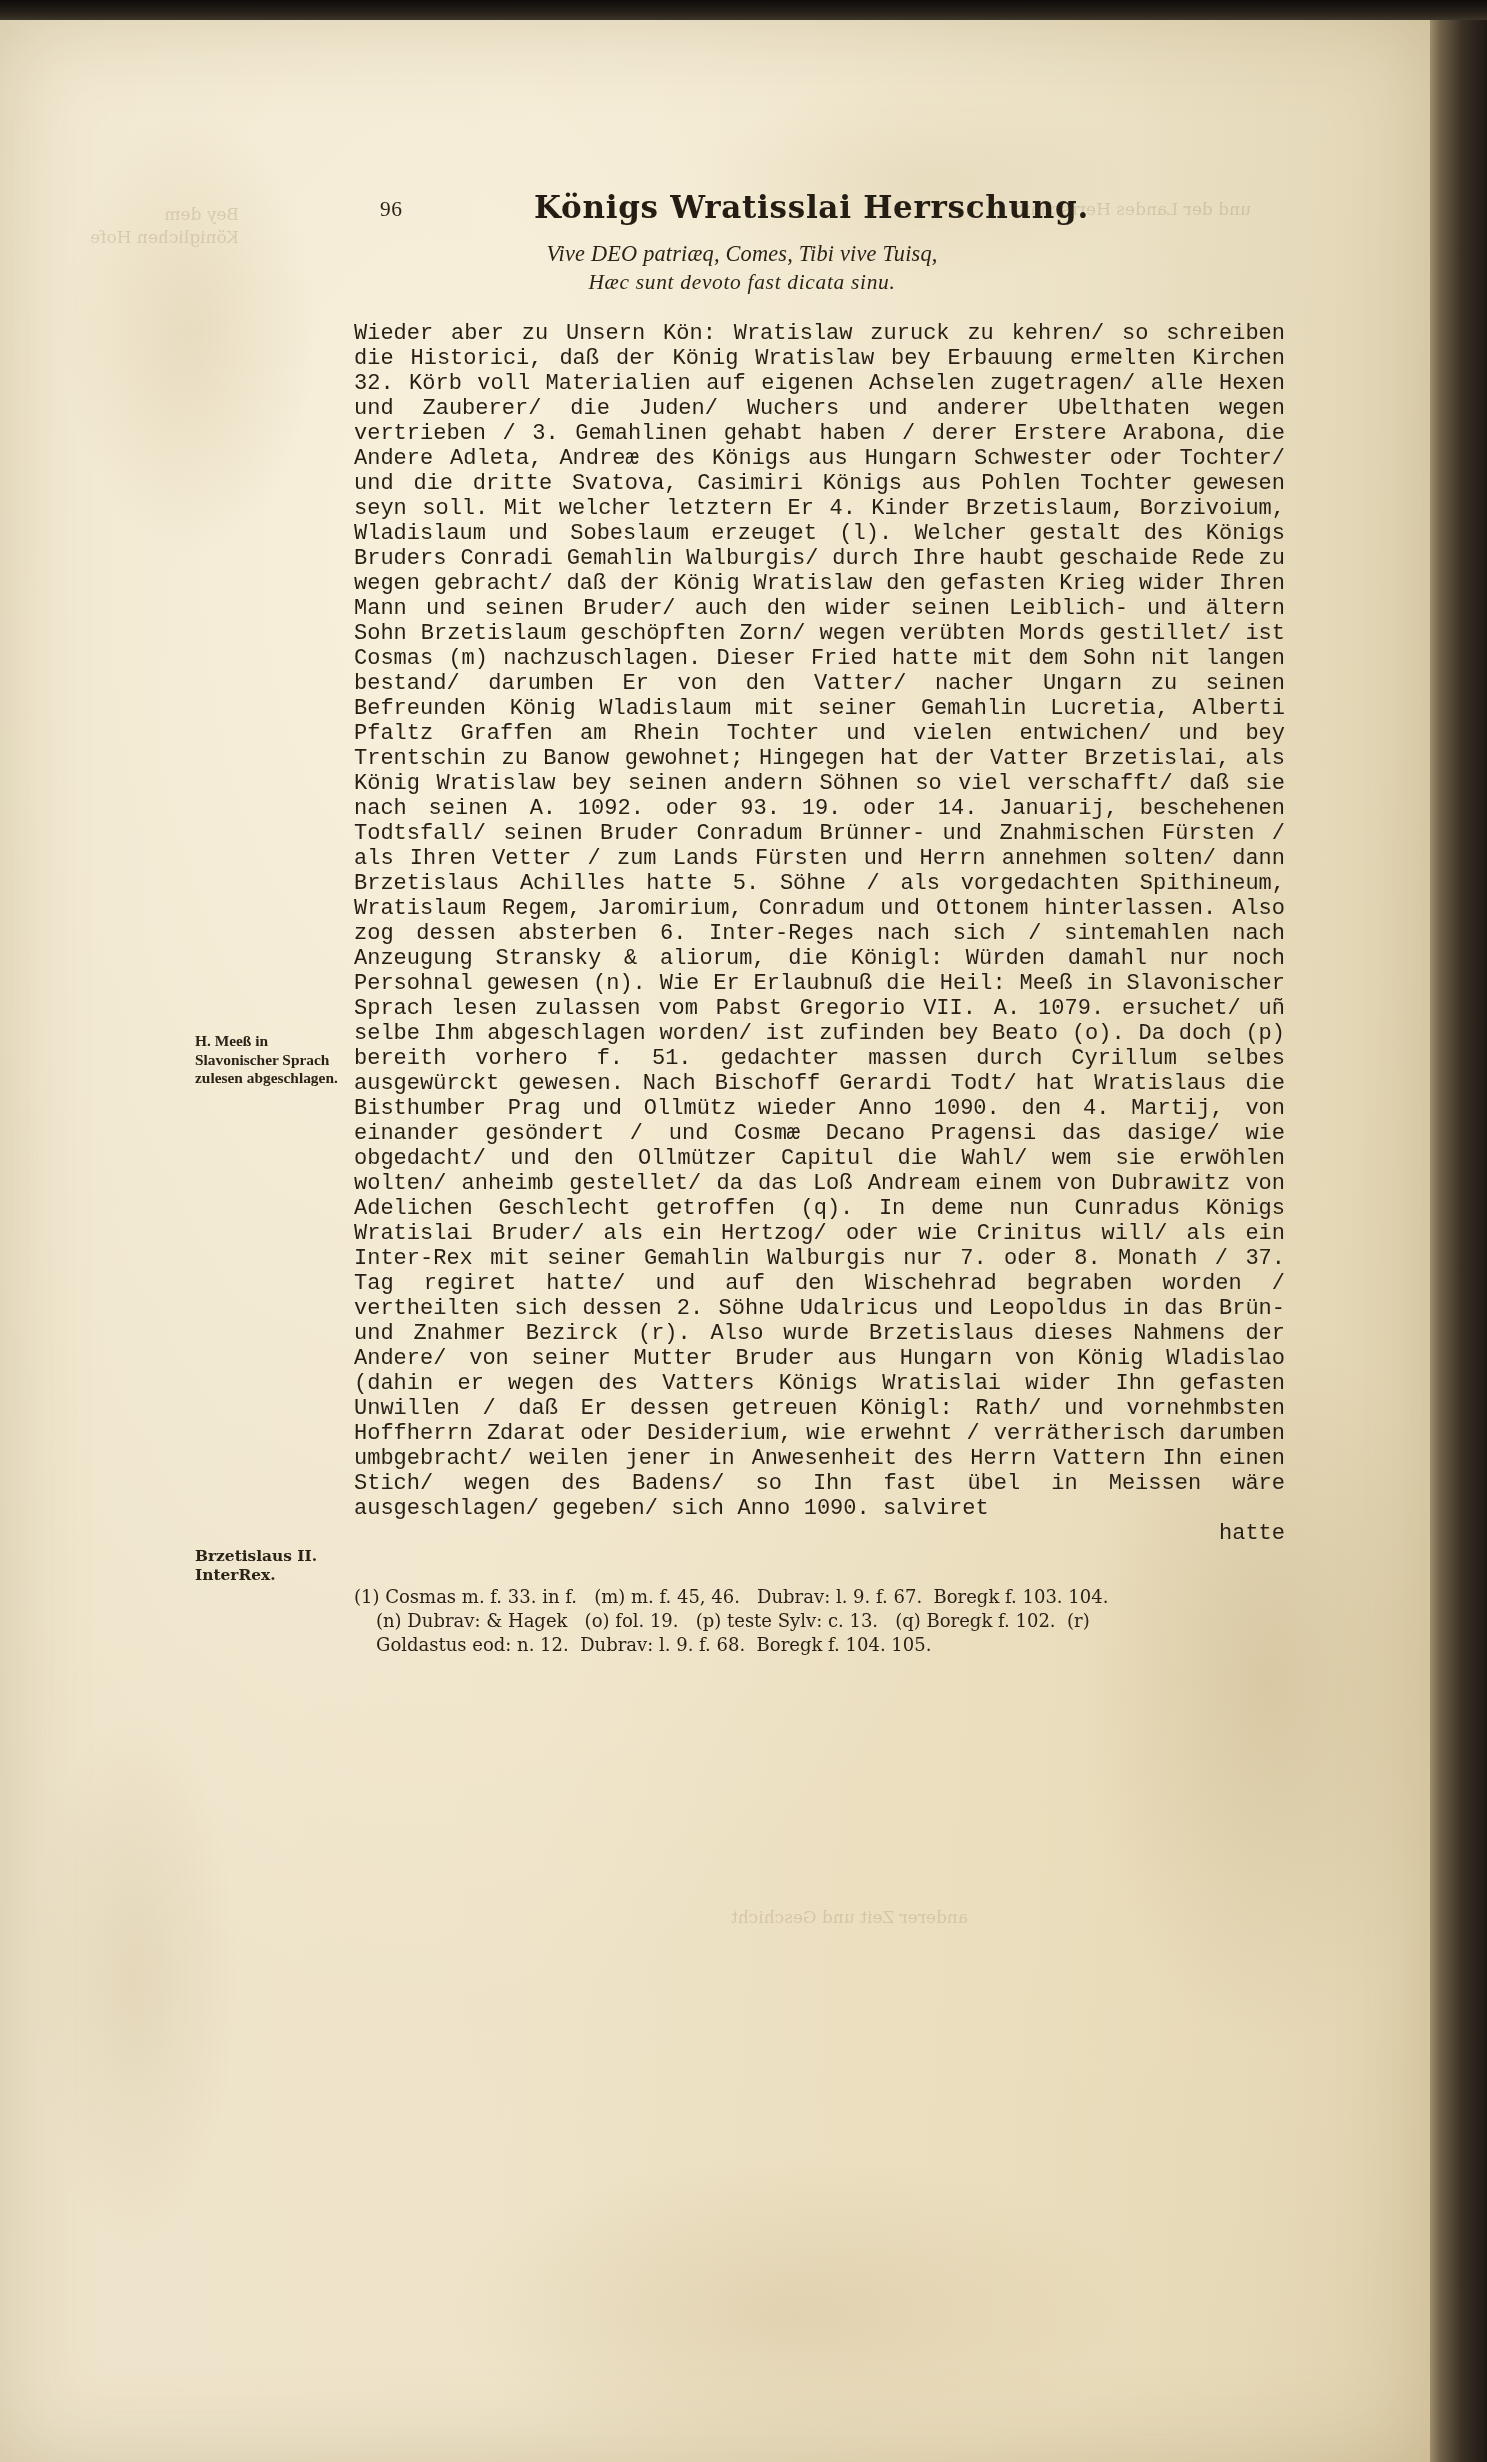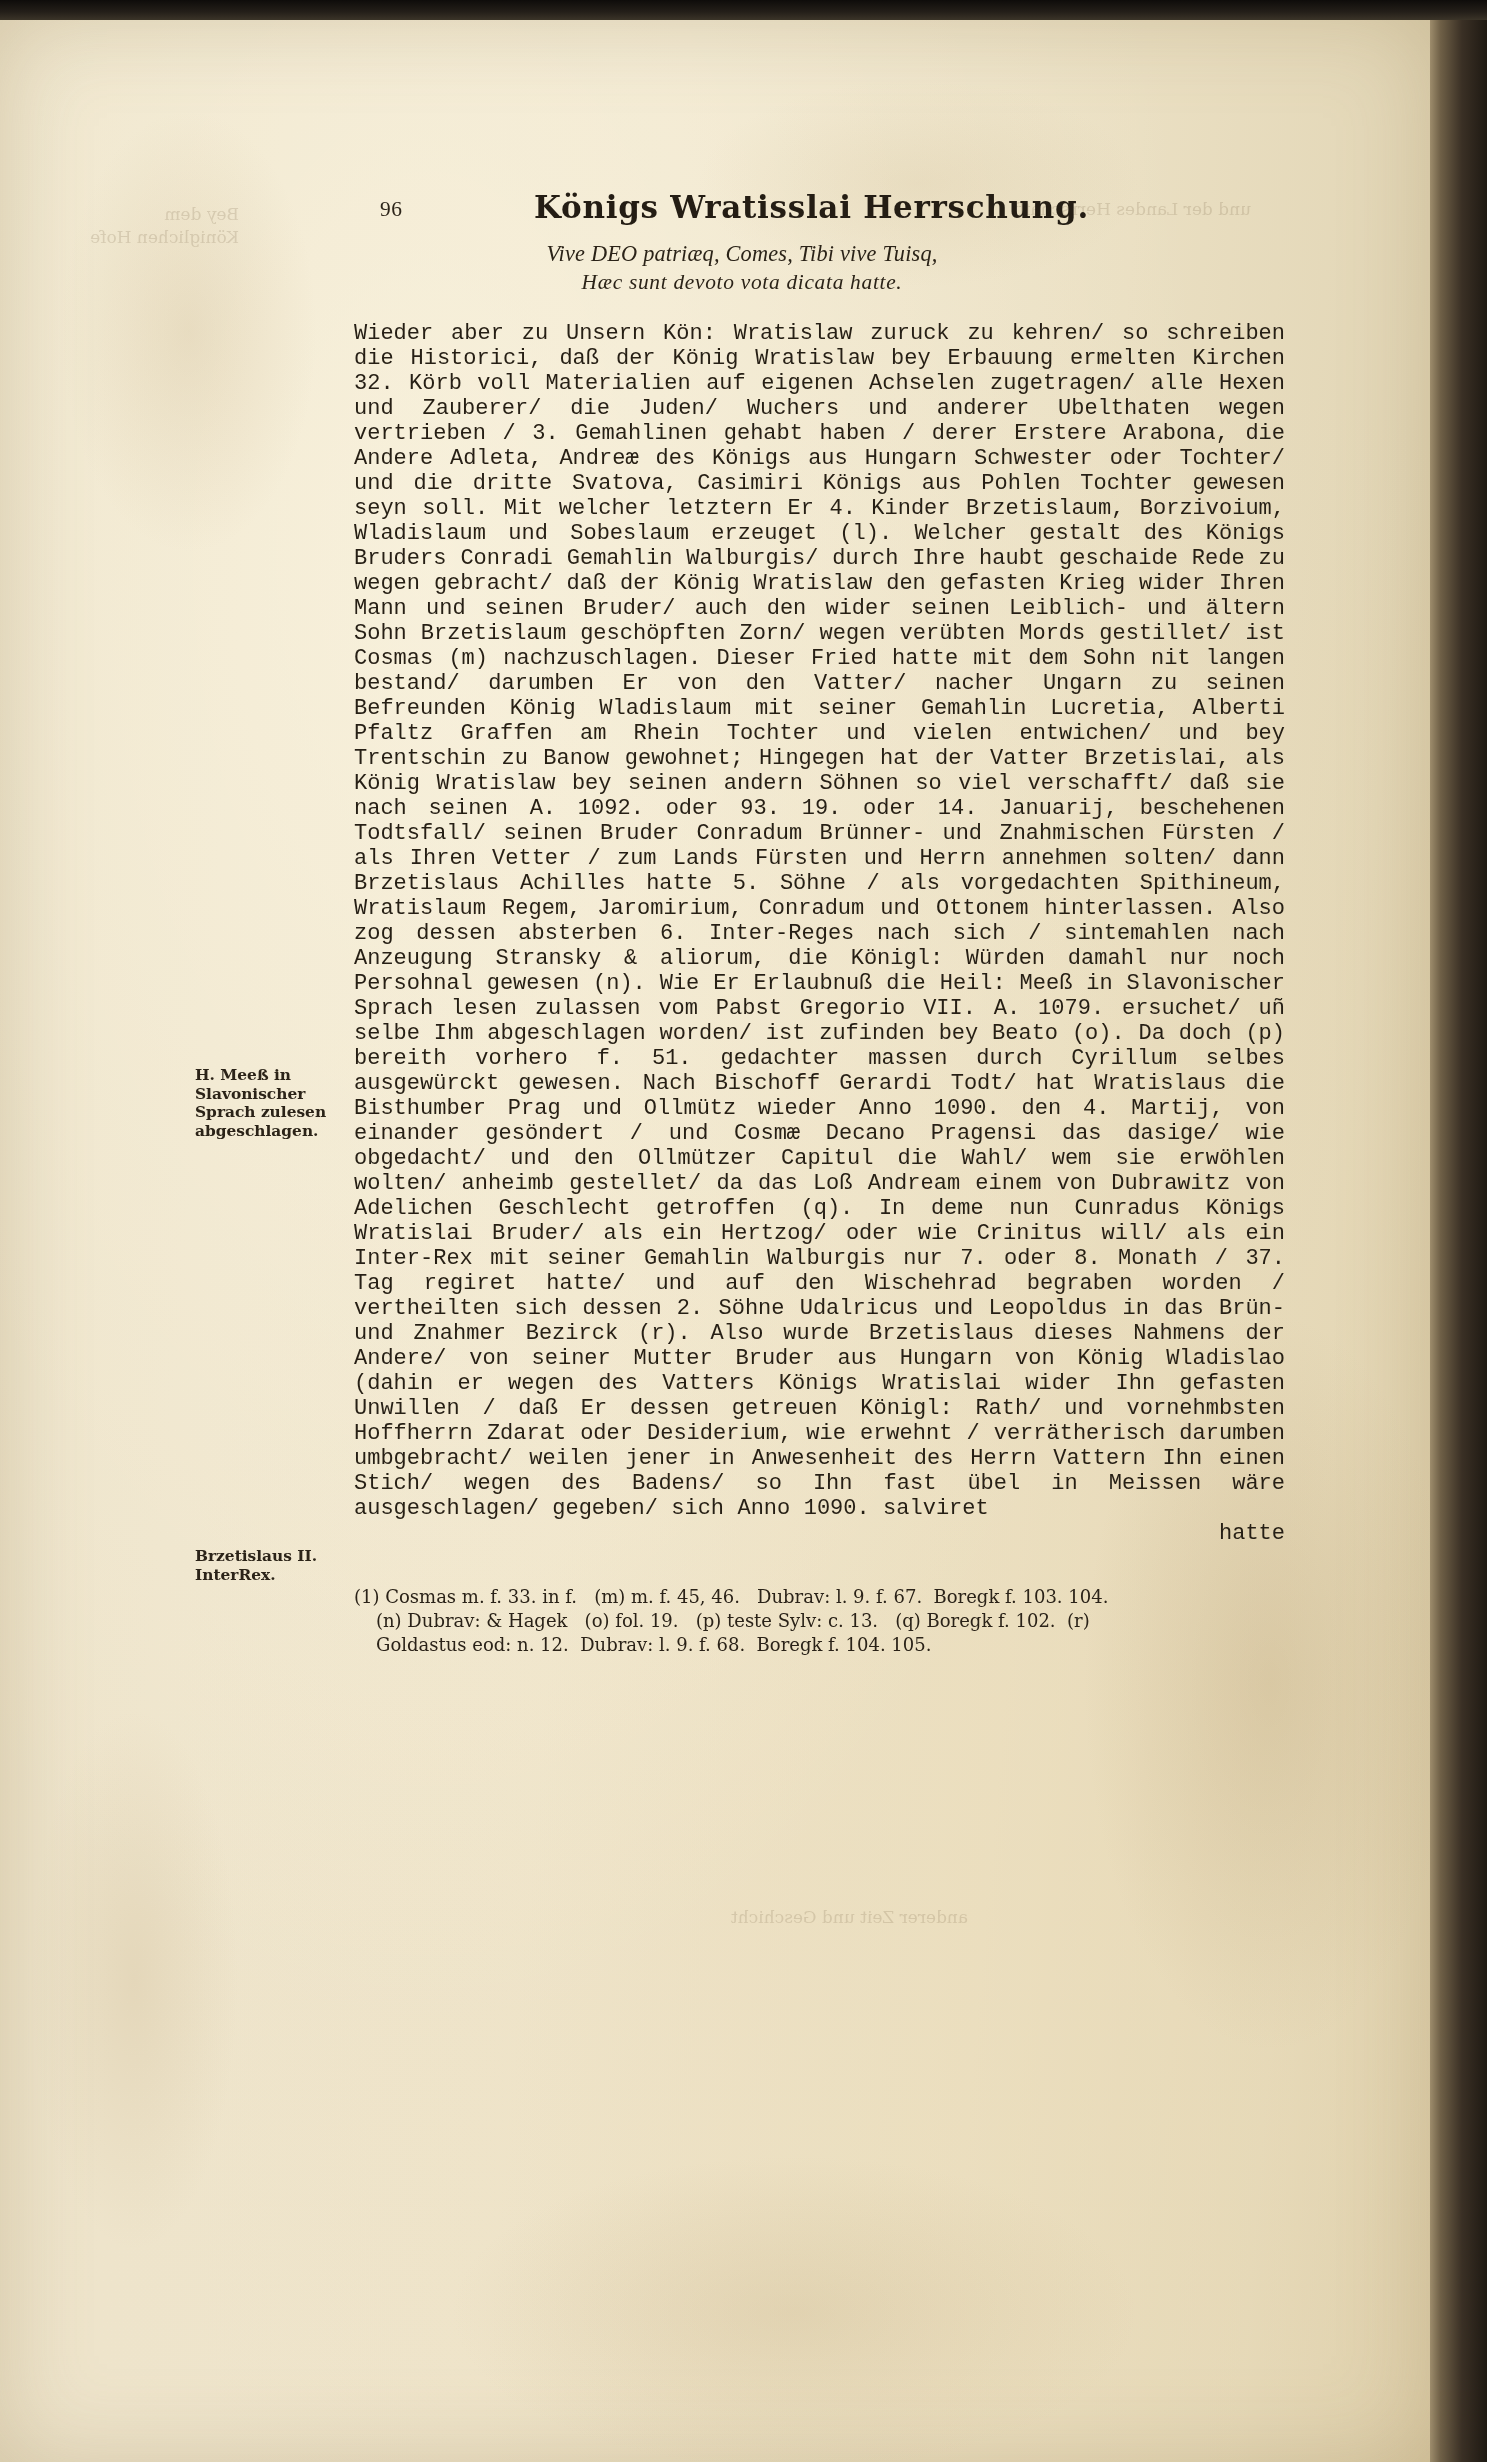--- a/index.html
+++ b/index.html
@@ -114,21 +114,21 @@
   .marginalia {
     position: absolute;
     left: -6px;
     width: 149px;
     font-size: 15.4px;
     line-height: 1.22;
     font-weight: 700;
     color: #2b2318;
     font-family: "DejaVu Serif", serif;
   }
-  #note-1 { top: 745px; }
+  #note-1 { top: 711px; font-family: Liberation Serif, serif; }
   #note-2 { top: 1226px; }
 
   .maintext {
     margin-left: 153px;
     width: 931px;
     font-size: 22px;
     line-height: 25px;
     text-align: justify;
     color: #261f15;
     font-family: Liberation Mono, monospace;
@@ -186,21 +186,21 @@
 
     <div id="textblock">
 
       <div class="folio-row">
         <div class="folio">96</div>
         <div class="running-head">Königs Wratisslai Herrschung.</div>
       </div>
 
       <div class="verse">
         <span>Vive DEO patriæq, Comes, Tibi vive Tuisq,</span>
-        <span class="l2">Hæc sunt devoto vota dicata hatte.</span>
+        <span class="l2">Hæc sunt devoto fast dicata sinu.</span>
       </div>
 
       <div id="body-cols">
 
         <div class="marginalia" id="note-1">H. Meeß in Slavonischer Sprach zulesen abgeschlagen.</div>
         <div class="marginalia" id="note-2">Brzetislaus II. InterRex.</div>
 
         <div class="maintext">
           <p>Wieder aber zu Unsern Kön: Wratislaw zuruck zu kehren/ so schreiben die Historici, daß der König Wratislaw bey Erbauung ermelten Kirchen 32. Körb voll Materialien auf eigenen Achselen zugetragen/ alle Hexen und Zauberer/ die Juden/ Wuchers und anderer Ubelthaten wegen vertrieben / 3. Gemahlinen gehabt haben / derer Erstere Arabona, die Andere Adleta, Andreæ des Königs aus Hungarn Schwester oder Tochter/ und die dritte Svatova, Casimiri Königs aus Pohlen Tochter gewesen seyn soll. Mit welcher letztern Er 4. Kinder Brzetislaum, Borzivoium, Wladislaum und Sobeslaum erzeuget (l). Welcher gestalt des Königs Bruders Conradi Gemahlin Walburgis/ durch Ihre haubt geschaide Rede zu wegen gebracht/ daß der König Wratislaw den gefasten Krieg wider Ihren Mann und seinen Bruder/ auch den wider seinen Leiblich- und ältern Sohn Brzetislaum geschöpften Zorn/ wegen verübten Mords gestillet/ ist Cosmas (m) nachzuschlagen. Dieser Fried hatte mit dem Sohn nit langen bestand/ darumben Er von den Vatter/ nacher Ungarn zu seinen Befreunden König Wladislaum mit seiner Gemahlin Lucretia, Alberti Pfaltz Graffen am Rhein Tochter und vielen entwichen/ und bey Trentschin zu Banow gewohnet; Hingegen hat der Vatter Brzetislai, als König Wratislaw bey seinen andern Söhnen so viel verschafft/ daß sie nach seinen A. 1092. oder 93. 19. oder 14. Januarij, beschehenen Todtsfall/ seinen Bruder Conradum Brünner- und Znahmischen Fürsten / als Ihren Vetter / zum Lands Fürsten und Herrn annehmen solten/ dann Brzetislaus Achilles hatte 5. Söhne / als vorgedachten Spithineum, Wratislaum Regem, Jaromirium, Conradum und Ottonem hinterlassen. Also zog dessen absterben 6. Inter-Reges nach sich / sintemahlen nach Anzeugung Stransky &amp; aliorum, die Königl: Würden damahl nur noch Persohnal gewesen (n). Wie Er Erlaubnuß die Heil: Meeß in Slavonischer Sprach lesen zulassen vom Pabst Gregorio VII. A. 1079. ersuchet/ uñ selbe Ihm abgeschlagen worden/ ist zufinden bey Beato (o). Da doch (p) bereith vorhero f. 51. gedachter massen durch Cyrillum selbes ausgewürckt gewesen. Nach Bischoff Gerardi Todt/ hat Wratislaus die Bisthumber Prag und Ollmütz wieder Anno 1090. den 4. Martij, von einander gesöndert / und Cosmæ Decano Pragensi das dasige/ wie obgedacht/ und den Ollmützer Capitul die Wahl/ wem sie erwöhlen wolten/ anheimb gestellet/ da das Loß Andream einem von Dubrawitz von Adelichen Geschlecht getroffen (q). In deme nun Cunradus Königs Wratislai Bruder/ als ein Hertzog/ oder wie Crinitus will/ als ein Inter-Rex mit seiner Gemahlin Walburgis nur 7. oder 8. Monath / 37. Tag regiret hatte/ und auf den Wischehrad begraben worden / vertheilten sich dessen 2. Söhne Udalricus und Leopoldus in das Brün- und Znahmer Bezirck (r). Also wurde Brzetislaus dieses Nahmens der Andere/ von seiner Mutter Bruder aus Hungarn von König Wladislao (dahin er wegen des Vatters Königs Wratislai wider Ihn gefasten Unwillen / daß Er dessen getreuen Königl: Rath/ und vornehmbsten Hoffherrn Zdarat oder Desiderium, wie erwehnt / verrätherisch darumben umbgebracht/ weilen jener in Anwesenheit des Herrn Vattern Ihn einen Stich/ wegen des Badens/ so Ihn fast übel in Meissen wäre ausgeschlagen/ gegeben/ sich Anno 1090. salviret</p>
           <span class="closing">hatte</span>

